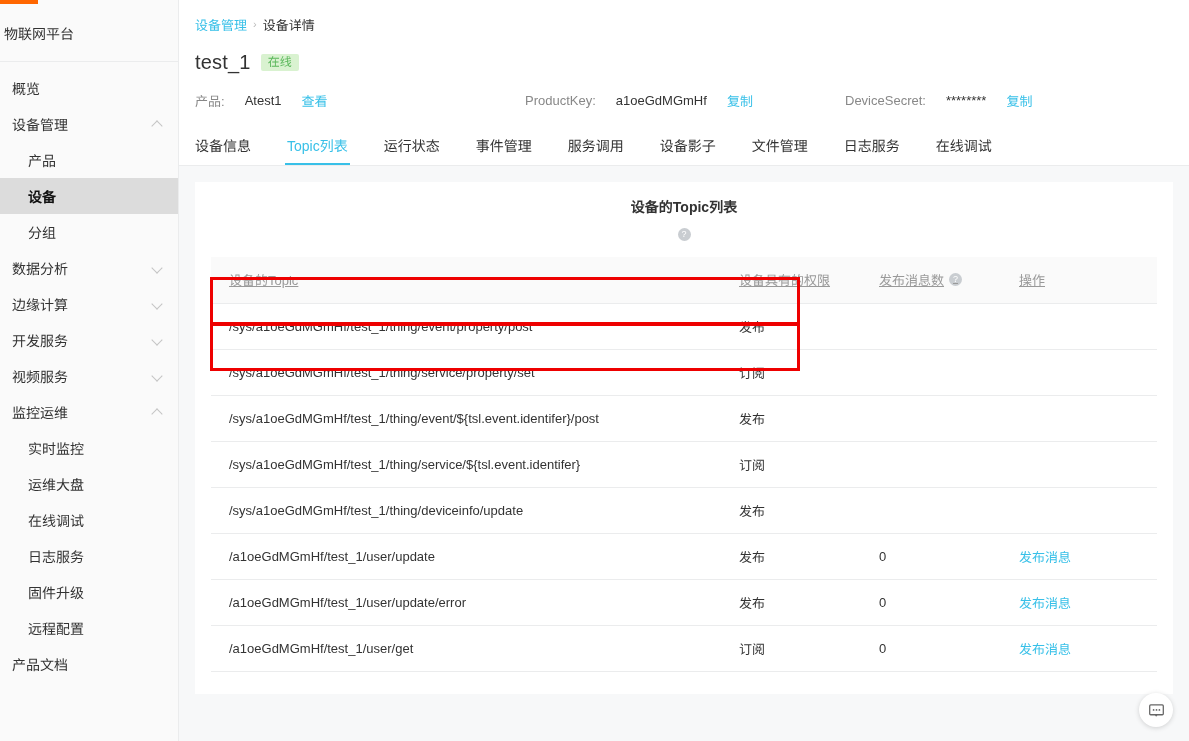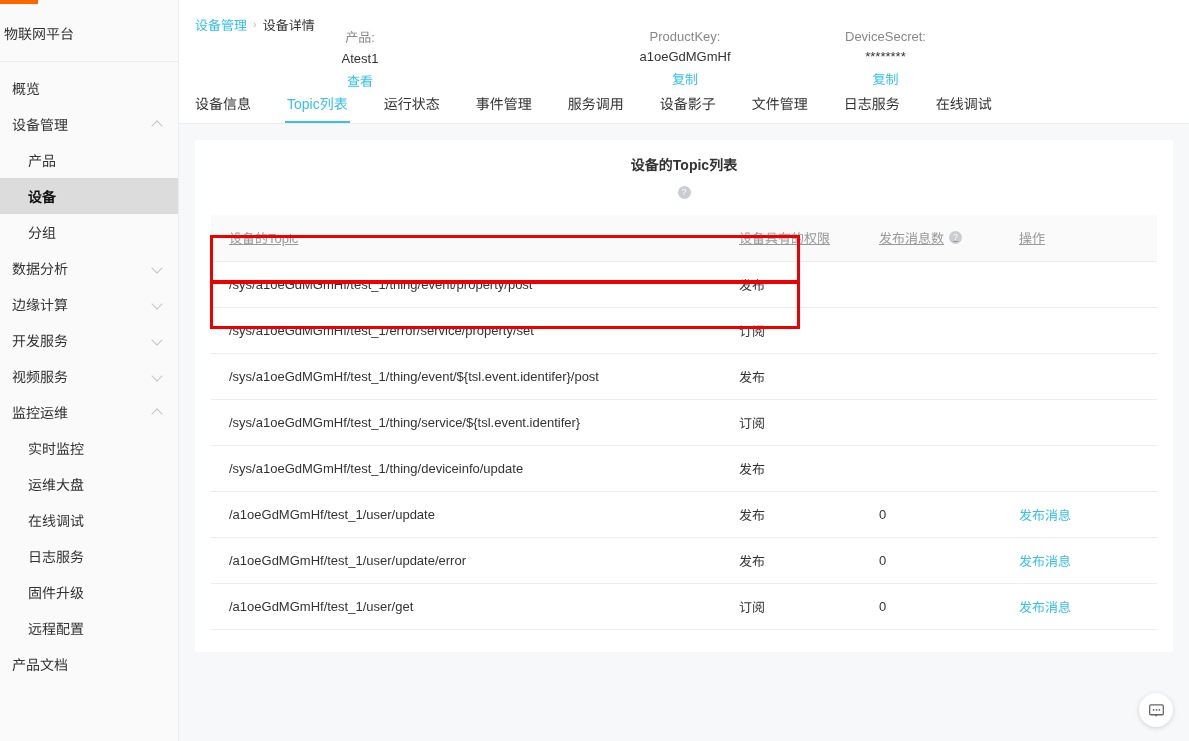--- a/index.html
+++ b/index.html
@@ -116,21 +116,21 @@
 
   .meta-row {
     display: flex;
     align-items: center;
     padding-left: 16px;
     margin-top: 13px;
     height: 22px;
     font-size: 13px;
     color: #666;
   }
-  .meta-cell { display: flex; align-items: center; gap: 5px; white-space: nowrap; flex-direction: column; }
+  .meta-cell { display: flex; align-items: center; gap: 20px; white-space: nowrap; }
   .meta-cell .lbl { color: #888; }
   .meta-cell .val { color: #333; }
   .meta-cell .lnk { color: #38c0e8; cursor: pointer; }
   .meta-cell.c1 { width: 330px; }
   .meta-cell.c2 { width: 320px; }
 
   .tabs {
     display: flex;
     align-items: flex-end;
     padding-left: 16px;
@@ -309,20 +309,24 @@
   <main class="main">
 
     <div class="header-card">
 
       <div class="breadcrumb">
         <a>设备管理</a>
         <span class="sep">›</span>
         <span class="current">设备详情</span>
       </div>
 
+      <div class="title-row">
+        <span class="dev-title">test_1</span>
+        <span class="badge-online">在线</span>
+      </div>
 
       <div class="meta-row">
         <span class="meta-cell c1">
           <span class="lbl">产品:</span>
           <span class="val">Atest1</span>
           <span class="lnk">查看</span>
         </span>
         <span class="meta-cell c2">
           <span class="lbl">ProductKey:</span>
           <span class="val">a1oeGdMGmHf</span>
@@ -383,21 +387,21 @@
             </tr>
           </thead>
           <tbody id="rows-root">
               <tr>
                 <td><span class="topic-path">/sys/a1oeGdMGmHf/test_1/thing/event/property/post</span></td>
                 <td>发布</td>
                 <td></td>
                 <td></td>
               </tr>
               <tr>
-                <td><span class="topic-path">/sys/a1oeGdMGmHf/test_1/error/service/property/set</span></td>
+                <td><span class="topic-path">/sys/a1oeGdMGmHf/test_1/thing/service/property/set</span></td>
                 <td>订阅</td>
                 <td></td>
                 <td></td>
               </tr>
               <tr>
                 <td><span class="topic-path">/sys/a1oeGdMGmHf/test_1/thing/event/${tsl.event.identifer}/post</span></td>
                 <td>发布</td>
                 <td></td>
                 <td></td>
               </tr>

